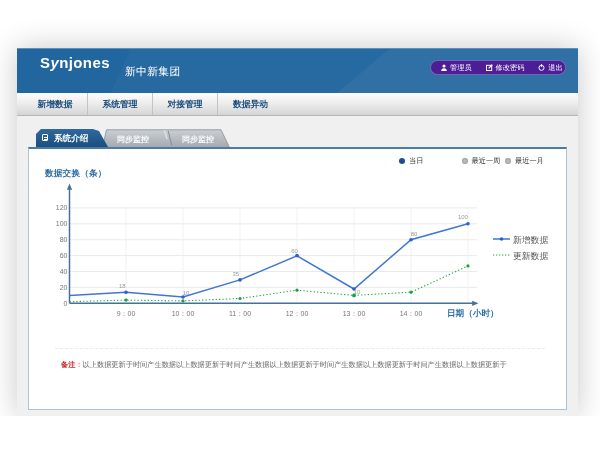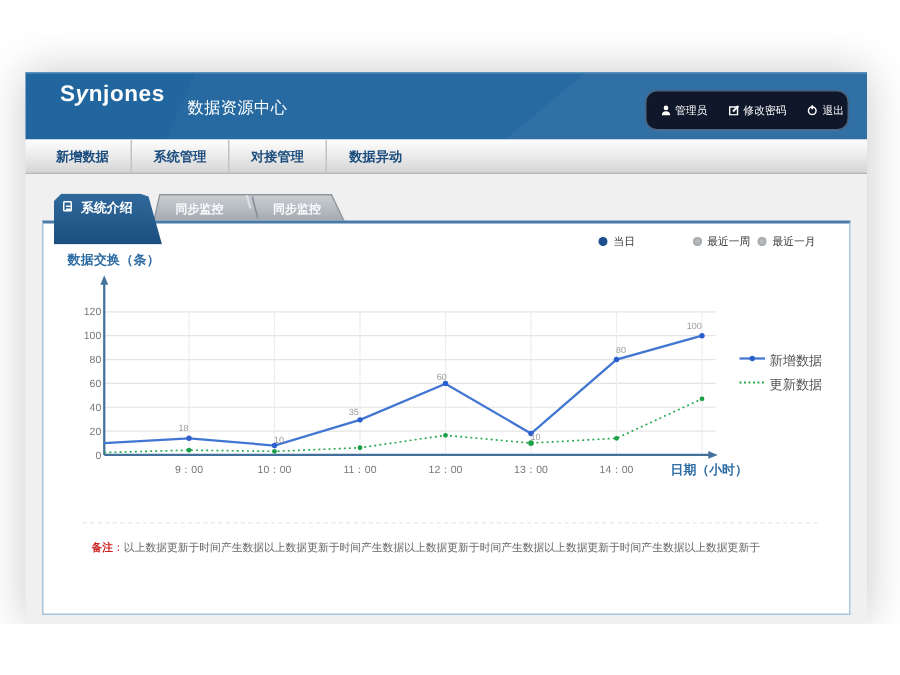--- a/index.html
+++ b/index.html
@@ -9,34 +9,34 @@
   
   .hdr { position:absolute; left:0; top:0; width:561px; height:45px; background:#21669e; overflow:hidden;
          border-top:1px solid #5a92c0; }
   .hdr .band { position:absolute; top:-12px; left:345px; width:320px; height:70px; background:rgba(255,255,255,0.045);
                transform:skewX(-50deg); }
   .hdr .band2 { position:absolute; top:-12px; left:103px; width:480px; height:70px; background:rgba(255,255,255,0.032);
                transform:skewX(-24deg); }
   .logo1 { position:absolute; left:23px; top:5px; width:120px; color:#fff; font-size:15px; letter-spacing:0.4px; font-weight:700; }
   .logo2 { position:absolute; left:28px; top:23px; color:#fff; font-size:12px; font-weight:bold; letter-spacing:1.2px; }
   .htitle { position:absolute; left:108px; top:15.5px; color:#fff; font-size:10.8px; letter-spacing:0.3px; }
-  .userbar { position:absolute; left:413px; top:11px; width:136px; height:27px; border-radius:8px;
-             background:#0f172a; border:1px solid rgba(150,190,220,0.45); color:#fff; font-size:7.2px;
+  .userbar { position:absolute; left:413px; top:11px; width:136px; height:15px; border-radius:8px;
+             background:#4c1d95; border:1px solid rgba(150,190,220,0.45); color:#fff; font-size:7.2px;
              display:flex; align-items:center; padding:0 10px; gap:14px; }
   .userbar span { display:flex; align-items:center; gap:3px; white-space:nowrap; }
   .userbar svg { flex:none; }
   
   .nav { position:absolute; left:0; top:45px; width:561px; height:23px;
          background:linear-gradient(#fefefe,#e9e9e9 55%,#d5d5d5); border-bottom:1px solid #b6b6b6; }
   .nav ul { list-style:none; display:flex; padding-left:6px; height:100%; }
   .nav li { width:65px; text-align:center; line-height:22px; font-size:8.8px; font-weight:bold; color:#1c4d7d;
             border-right:1px solid #c3c3c3; }
   .nav li:last-child { border-right:none; }
   
-  .tab-act { position:absolute; z-index:5; left:19px; top:81px; width:72px; height:34px;
+  .tab-act { position:absolute; z-index:5; left:19px; top:81px; width:72px; height:18px;
              background:linear-gradient(#30699c,#1a4f7e);
              clip-path:polygon(0 100%, 0 5px, 5px 0, 57px 0, 63px 2px, 100% 100%);
              color:#fff; font-size:8.6px; font-weight:bold; line-height:19px; text-align:left; }
   .tab-act .ticon { position:absolute; left:6px; top:5px; width:6px; height:7px; border:1px solid #fff; border-radius:1px; }
   .tab-act .ticon:before { content:""; position:absolute; left:0.5px; top:1.5px; width:3px; height:0.5px; background:#fff; box-shadow:0 2px 0 #fff; }
   
   .panel { position:absolute; left:11px; top:98.5px; width:539px; height:263.5px; background:#fff;
            border:1px solid #a9c4da; border-top:2px solid #4a7ba7; }
   
   .radios { position:absolute; left:0; top:0; font-size:7.2px; color:#333; }
@@ -52,21 +52,21 @@
   .remark b { color:#cc2222; font-weight:bold; }
   .divider { position:absolute; left:38px; top:300px; width:490px; border-top:1px dashed #ebebeb; }
 </style>
 </head>
 <body>
 <div class="page">
   <div class="hdr">
     <div class="band2"></div>
     <div class="band"></div>
     <div class="logo1">S<span style="font-style:italic">y</span>njones</div>
-    <div class="htitle">数据资源中心</div>
+    <div class="htitle">新中新集团</div>
     <div class="userbar">
       <span><svg width="6" height="7" viewBox="0 0 7 8">
             <circle cx="3.5" cy="2.2" r="1.8" fill="#fff"></circle>
             <path d="M0.3 8 A3.2 3.2 0 0 1 6.7 8 Z" fill="#fff"></path>
           </svg>管理员</span>
       <span><svg width="7" height="7" viewBox="0 0 8 8">
             <rect x="0.5" y="1.5" width="6" height="6" fill="none" stroke="#fff" stroke-width="1.1"></rect>
             <path d="M3 5 L7.2 0.8" stroke="#fff" stroke-width="1.5"></path>
           </svg>修改密码</span>
       <span><svg width="7" height="7" viewBox="0 0 8 8">

